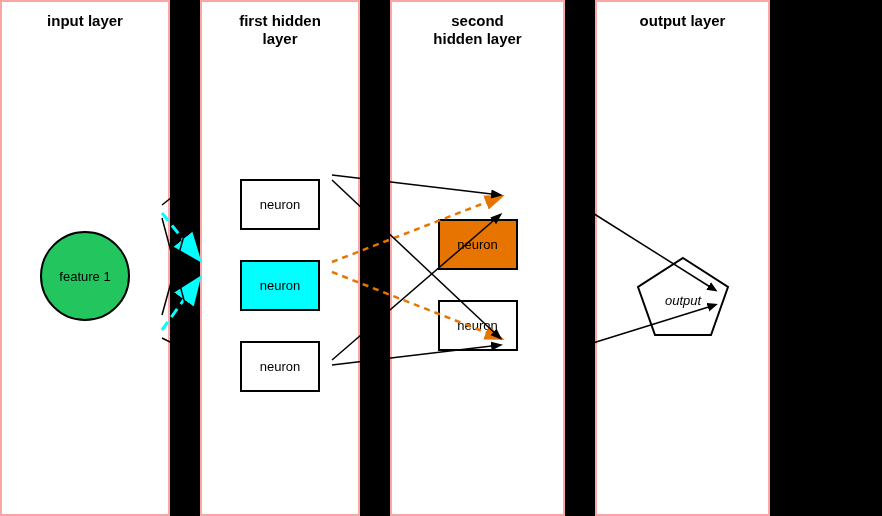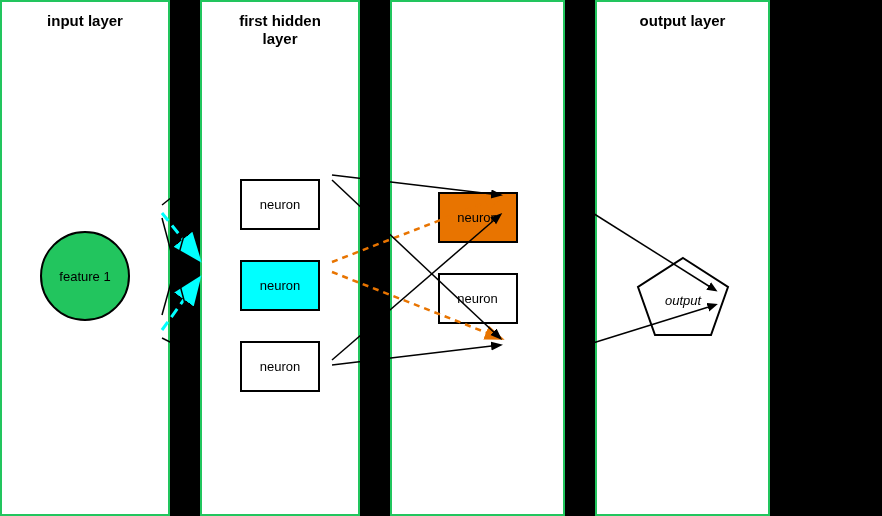--- a/index.html
+++ b/index.html
@@ -14,21 +14,21 @@
 
     .main-container {
       display: flex;
       width: 882px;
       height: 516px;
       align-items: stretch;
     }
 
     .layer-panel {
       background: #fff;
-      border: 2px solid #22c55e;
+      border: 2px solid #fca5a5;
       display: flex;
       flex-direction: column;
       align-items: center;
       position: relative;
     }
 
     .layer-title {
       font-weight: bold;
       font-size: 15px;
       text-align: center;
@@ -144,20 +144,21 @@
       </div>
       <div class="node-square">
         <span>neuron</span>
       </div>
     </div>
   </div>
 
   <div class="gap"></div>
 
   <div class="layer-panel hidden-layer-2">
+    <div class="layer-title">second<br>hidden layer</div>
     <div class="layer-content">
       <div class="node-square highlighted">
         <span>neuron</span>
       </div>
       <div class="node-square">
         <span>neuron</span>
       </div>
     </div>
   </div>
 

